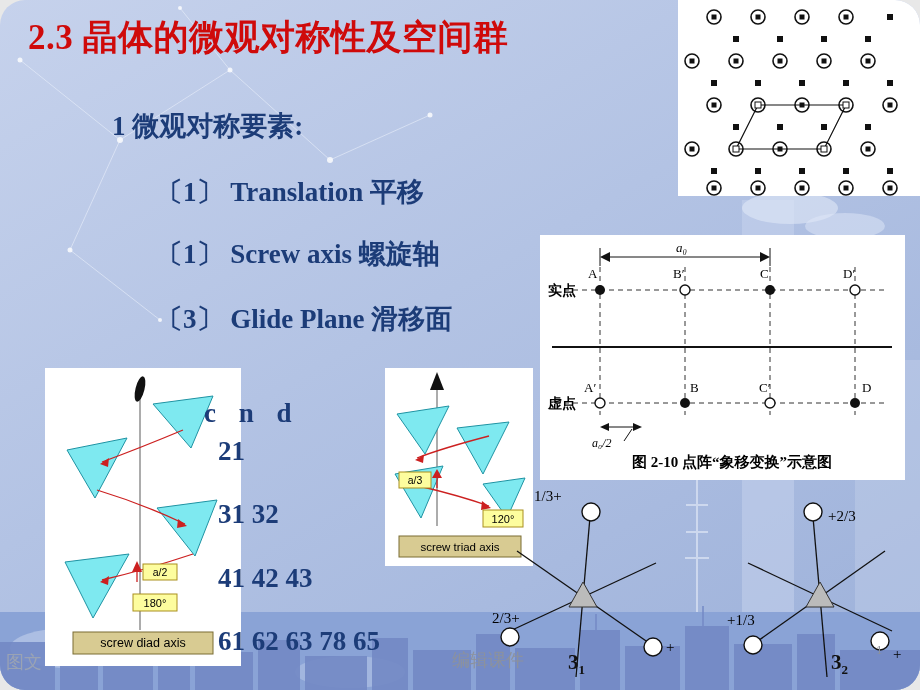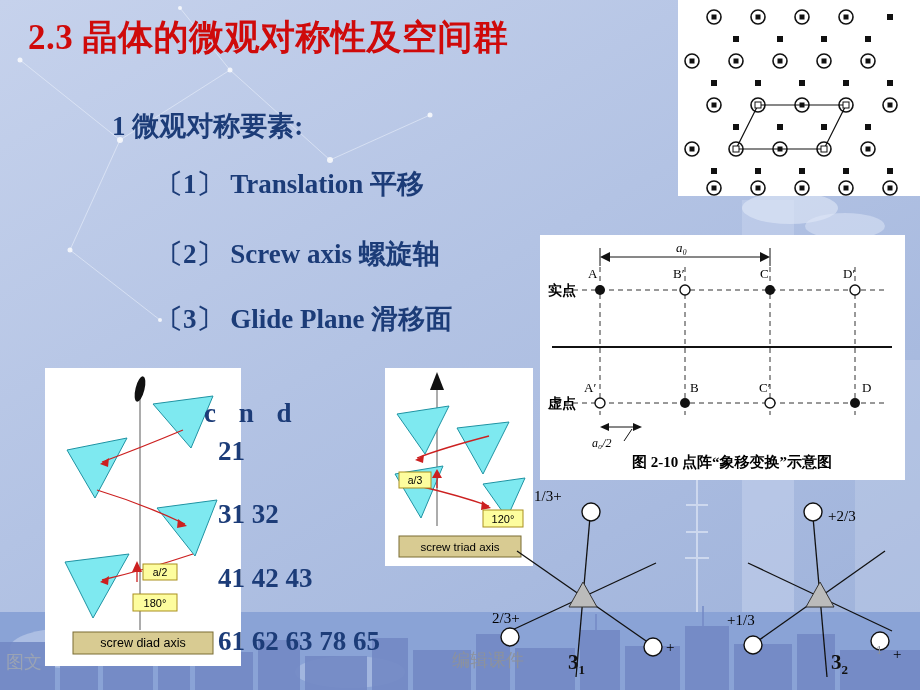--- a/index.html
+++ b/index.html
@@ -1,19 +1,20 @@
 <!DOCTYPE html>
 <html><head>
 <meta charset="utf-8">
 <style>
   html,body { margin:0; padding:0; background:#e8e8e8; }
   .slide {
     position:relative; width:920px; height:690px; overflow:hidden;
     font-family:"Liberation Serif","DejaVu Serif",serif;
     background:linear-gradient(150deg,#c6d2ec 0%,#b3c3e4 45%,#9db1da 100%);
+    border-radius:25px;
   }
   .bg { position:absolute; left:0; top:0; z-index:0; }
   .title {
     position:absolute; left:28px; top:14px; margin:0; z-index:3;
     font-size:35px; font-weight:bold; color:#cf0a0a; white-space:nowrap; letter-spacing:0.5px;
   }
   .tline {
     position:absolute; z-index:4; font-weight:bold; color:#1c3c78;
     font-size:27px; white-space:nowrap;
   }
@@ -91,22 +92,22 @@
     <g stroke="#7389c5" stroke-width="1.5">
       <line x1="78" y1="632" x2="78" y2="616"></line>
       <line x1="596" y1="630" x2="596" y2="614"></line>
       <line x1="703" y1="626" x2="703" y2="606"></line>
     </g>
   </svg>
 
   <h1 class="title">2.3  晶体的微观对称性及空间群</h1>
 
   <div class="tline" style="left:112px; top:108px;">1  微观对称要素:</div>
-  <div class="tline" style="left:156px; top:166px;">〔1〕 Translation 平移</div>
-  <div class="tline" style="left:156px; top:236px;">〔2〕  Screw axis 螺旋轴</div>
+  <div class="tline" style="left:156px; top:174px;">〔1〕 Translation 平移</div>
+  <div class="tline" style="left:156px; top:236px;">〔1〕  Screw axis 螺旋轴</div>
   <div class="tline" style="left:156px; top:301px;">〔3〕  Glide Plane 滑移面</div>
   <div class="tline" style="left:204px; top:370px; letter-spacing:8px;margin-top:28px;">c n d</div>
   <div class="tline" style="left:218px; top:436px;">21</div>
   <div class="tline" style="left:218px; top:499px;">31 32</div>
   <div class="tline" style="left:218px; top:563px;">41 42 43</div>
   <div class="tline" style="left:218px; top:626px;">61 62 63 78 65</div>
 
   <div class="figtop" style="left:678px; top:0;">
     <svg width="242" height="196" viewBox="0 0 242 196">
       <defs>

